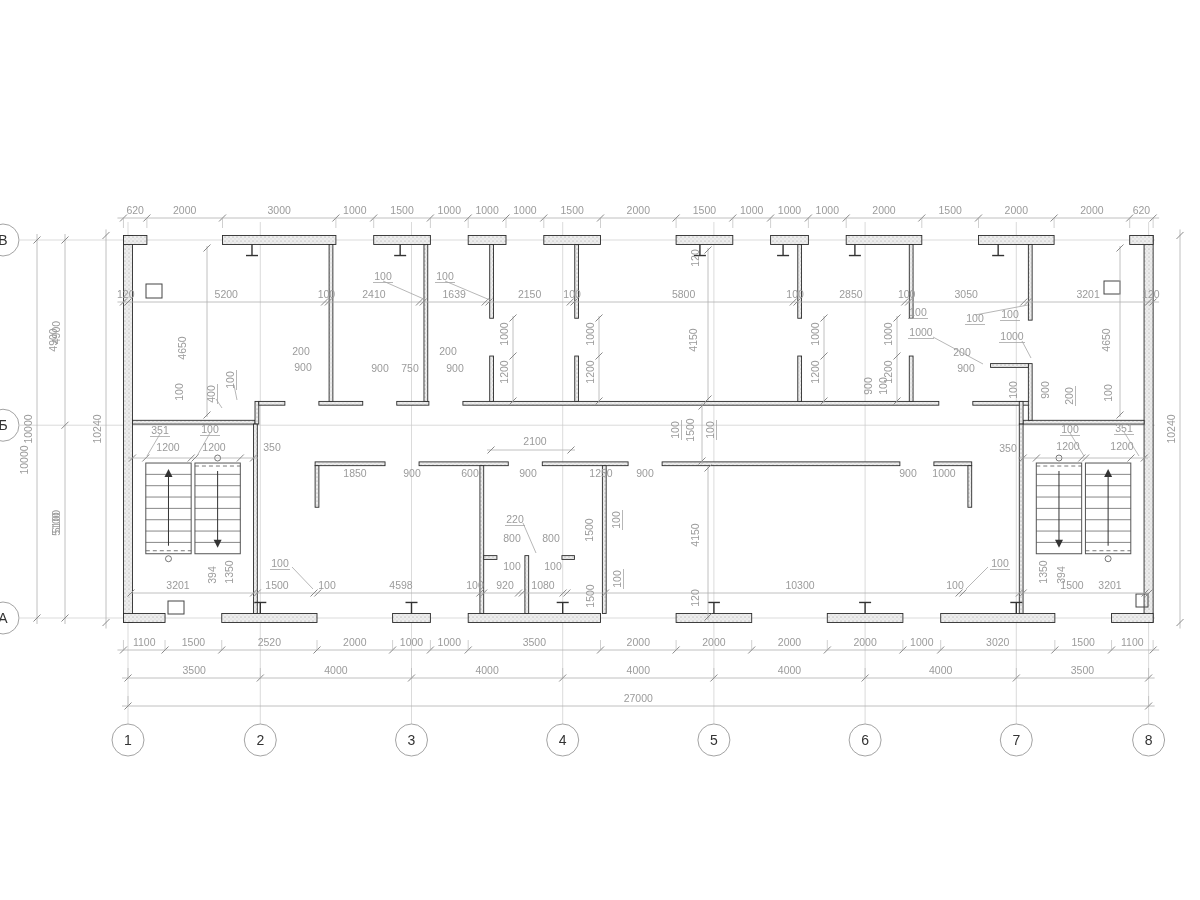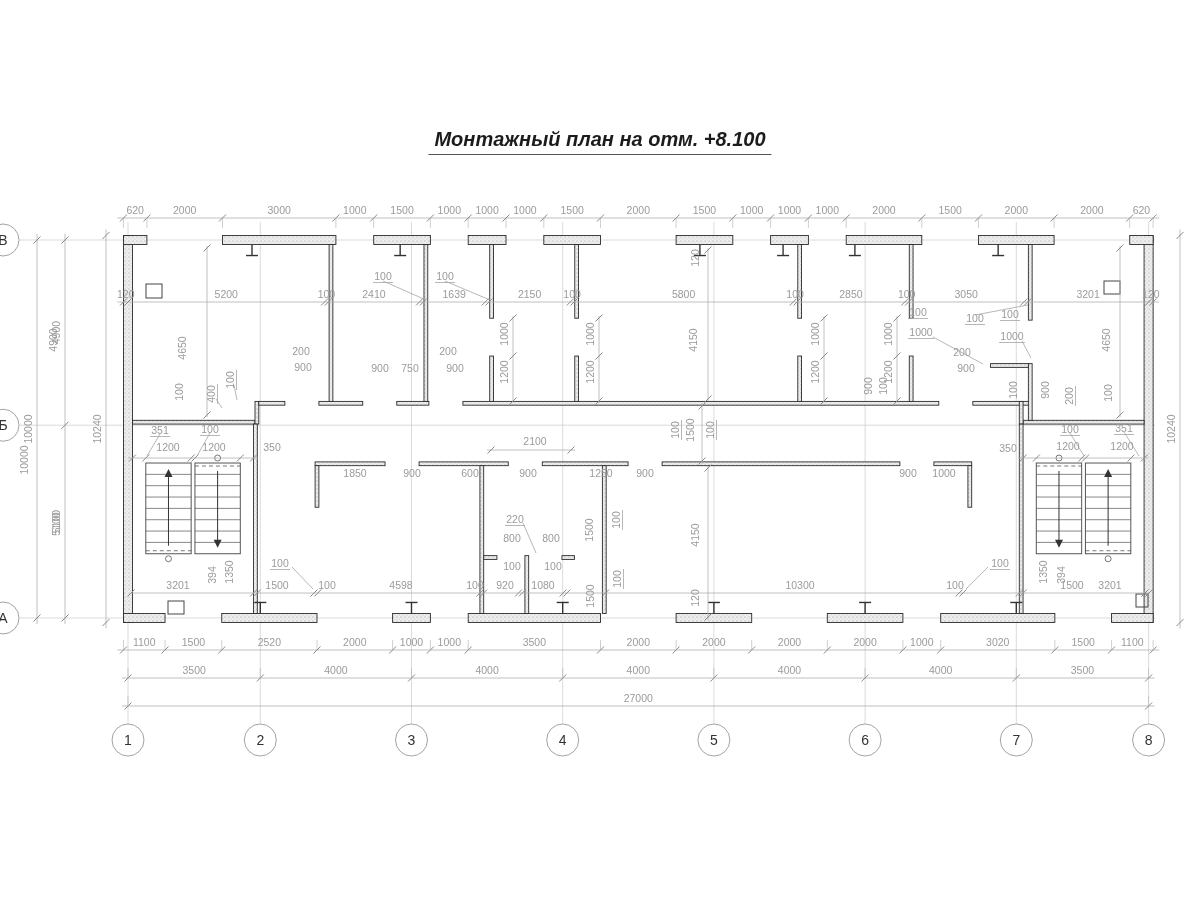--- a/index.html
+++ b/index.html
@@ -8,21 +8,20 @@
   .title{position:absolute;top:128px;left:50%;transform:translateX(-50%);
     font-family:"Liberation Sans", sans-serif;font-size:20px;font-style:italic;font-weight:bold;
     color:#1c1c1c;border-bottom:1px solid #555;padding:0 6px 3px 6px;white-space:nowrap;}
   svg{position:absolute;left:0;top:0;}
   text{font-family:"Liberation Sans", sans-serif;}
 </style>
 </head>
 <body>
 
 <div class="stage">
-  <div class="title">Монтажный план на отм. +8.100</div>
   <svg id="plan" width="1200" height="900" viewBox="0 0 1200 900">
     <defs>
       <pattern id="st" width="4" height="4" patternUnits="userSpaceOnUse">
         <rect width="4" height="4" fill="#ededed"></rect>
         <circle cx="1" cy="1" r="0.55" fill="#9a9a9a"></circle>
         <circle cx="3" cy="3" r="0.45" fill="#b5b5b5"></circle>
       </pattern>
     </defs>
   <g>
         <line x1="128" y1="222" x2="128" y2="724" stroke="#cccccc" stroke-width="0.7"></line>

